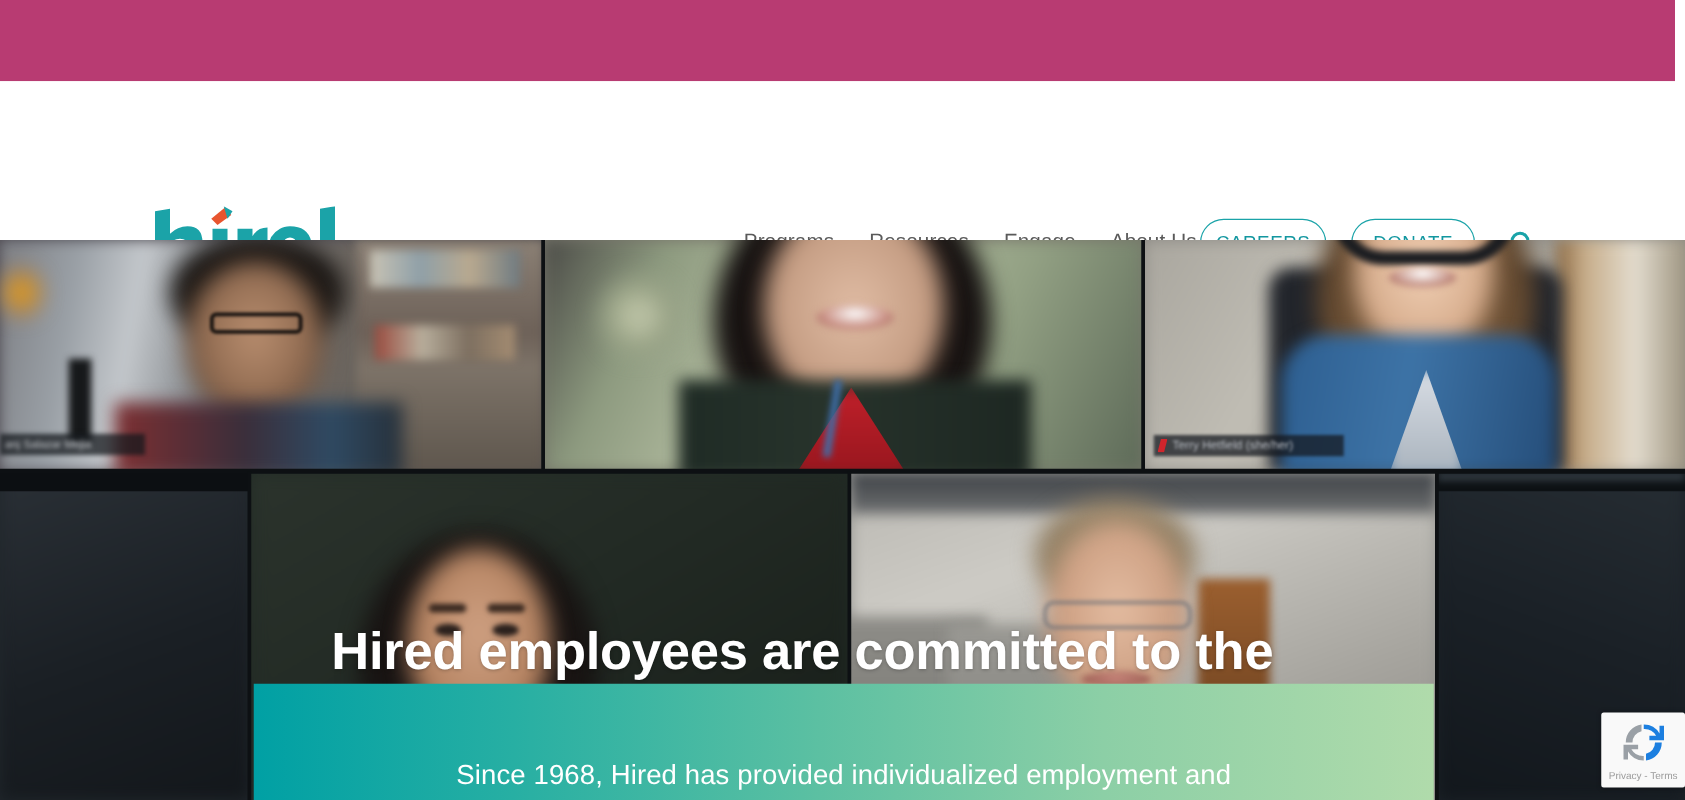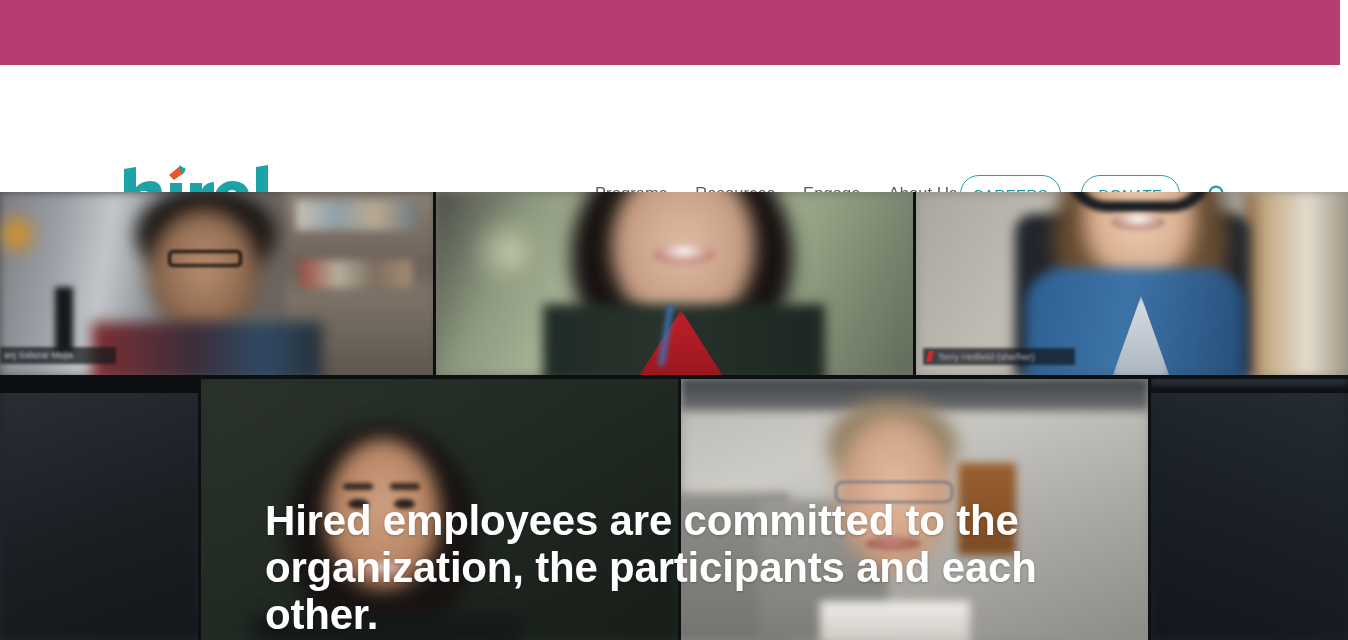--- a/index.html
+++ b/index.html
@@ -410,15 +410,27 @@
       <div class="tile-sep" style="left:913px;top:0;width:3px;height:185px;"></div>
       <div class="tile-sep" style="left:0;top:183px;width:1348px;height:4px;"></div>
       <div class="tile-sep" style="left:198px;top:185px;width:3px;height:263px;"></div>
       <div class="tile-sep" style="left:678px;top:185px;width:3px;height:263px;"></div>
       <div class="tile-sep" style="left:1148px;top:185px;width:3px;height:263px;"></div>
     </div>
 
     <div class="headline">Hired employees are committed to the organization, the participants and each other.</div>
   </div>
 
-
+  <div class="grad-panel">
+    <div class="grad-text">Since 1968, Hired has provided individualized employment and</div>
+  </div>
+
+  <div class="recaptcha">
+    <svg class="rc-logo" width="36" height="36" viewBox="0 0 40 40">
+      <path d="M20 4 A16 16 0 0 1 34 12 L34 5 L38 5 L38 18 L25 18 L25 14 L31 14 A12 12 0 0 0 20 8 Z" fill="#1c7fe0"></path>
+      <path d="M36 20 A16 16 0 0 1 22 36 L22 30 A10 10 0 0 0 30 20 Z" fill="#1c7fe0"></path>
+      <path d="M20 36 A16 16 0 0 1 6 28 L6 35 L2 35 L2 22 L15 22 L15 26 L9 26 A12 12 0 0 0 20 32 Z" fill="#9aa0a6"></path>
+      <path d="M4 20 A16 16 0 0 1 18 4 L18 10 A10 10 0 0 0 10 20 Z" fill="#9aa0a6"></path>
+    </svg>
+    <div class="rc-text">Privacy - Terms</div>
+  </div>
 
 </div>
 
 </body></html>

